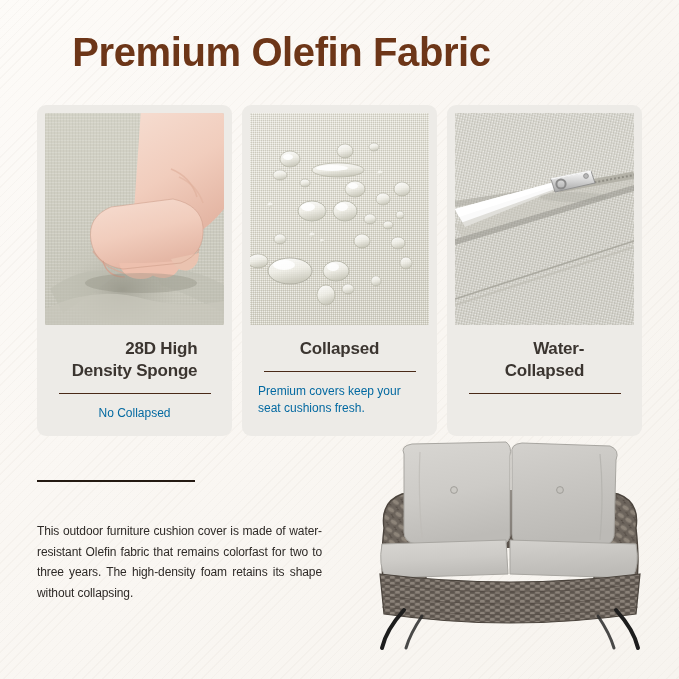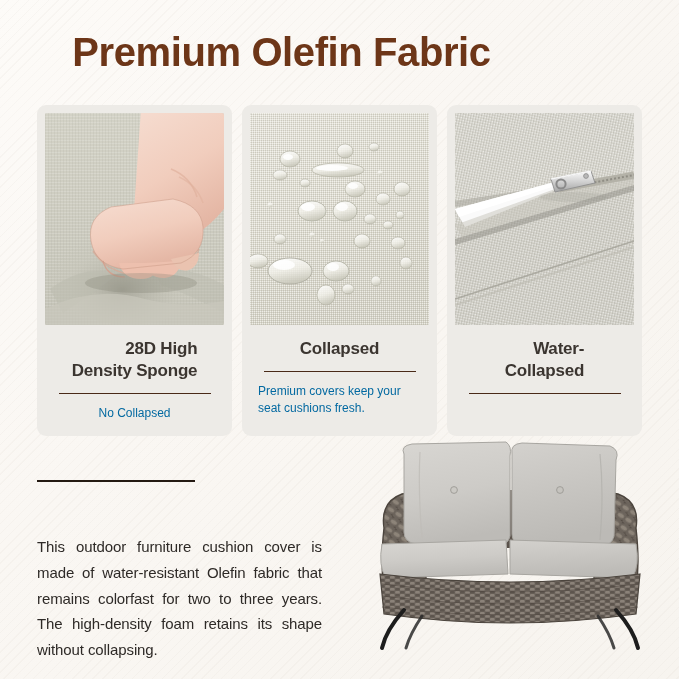--- a/index.html
+++ b/index.html
@@ -110,23 +110,23 @@
     left: 37px;
     top: 480px;
     width: 158px;
     height: 1.6px;
     background: #241a12;
   }
 
   .bottom-copy {
     position: absolute;
     left: 37px;
-    top: 534px;
+    top: 521px;
     width: 285px;
-    font-size: 15px;
+    font-size: 12px;
     line-height: 1.72;
     color: #2e2a27;
     text-align: justify;
     letter-spacing: -0.1px;
   }
 
   .sofa-wrap {
     position: absolute;
     left: 360px;
     top: 432px;

